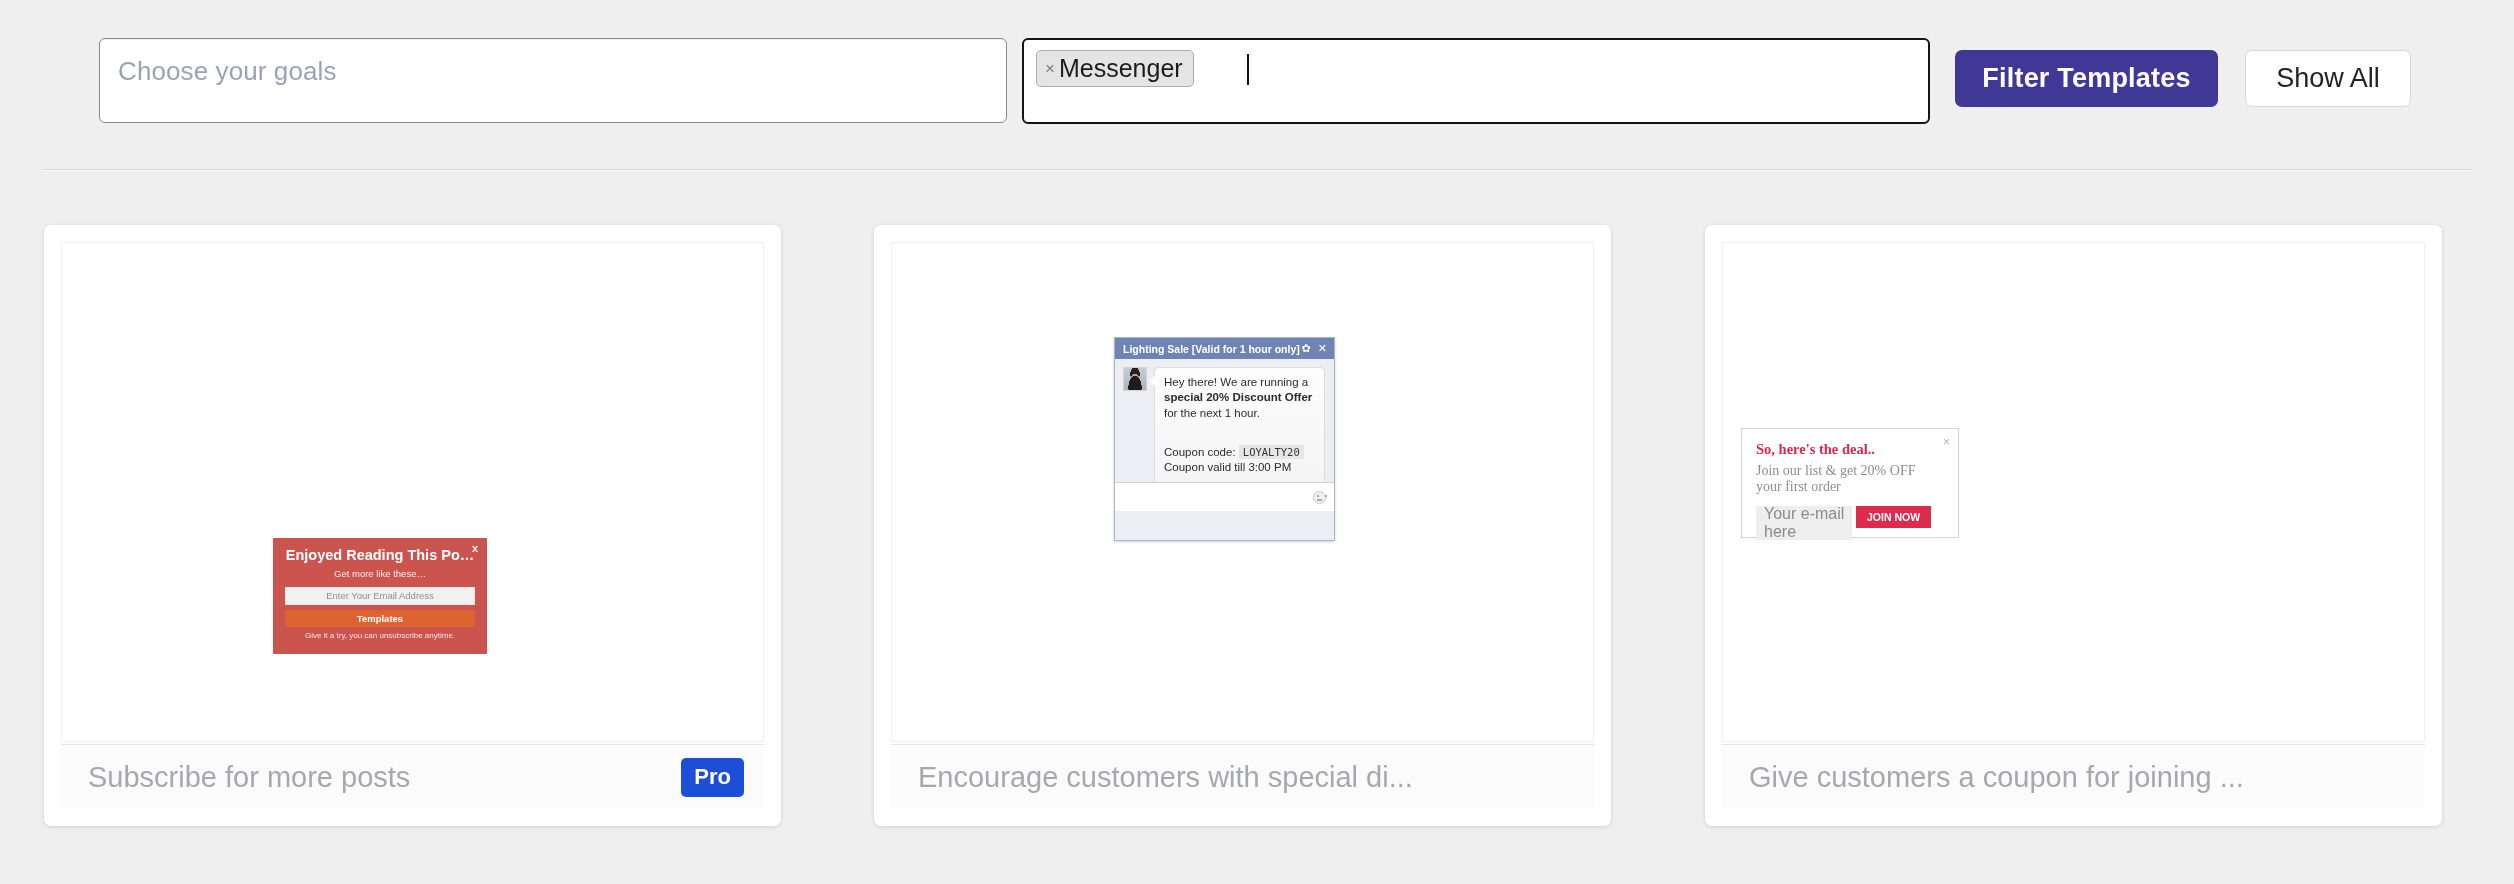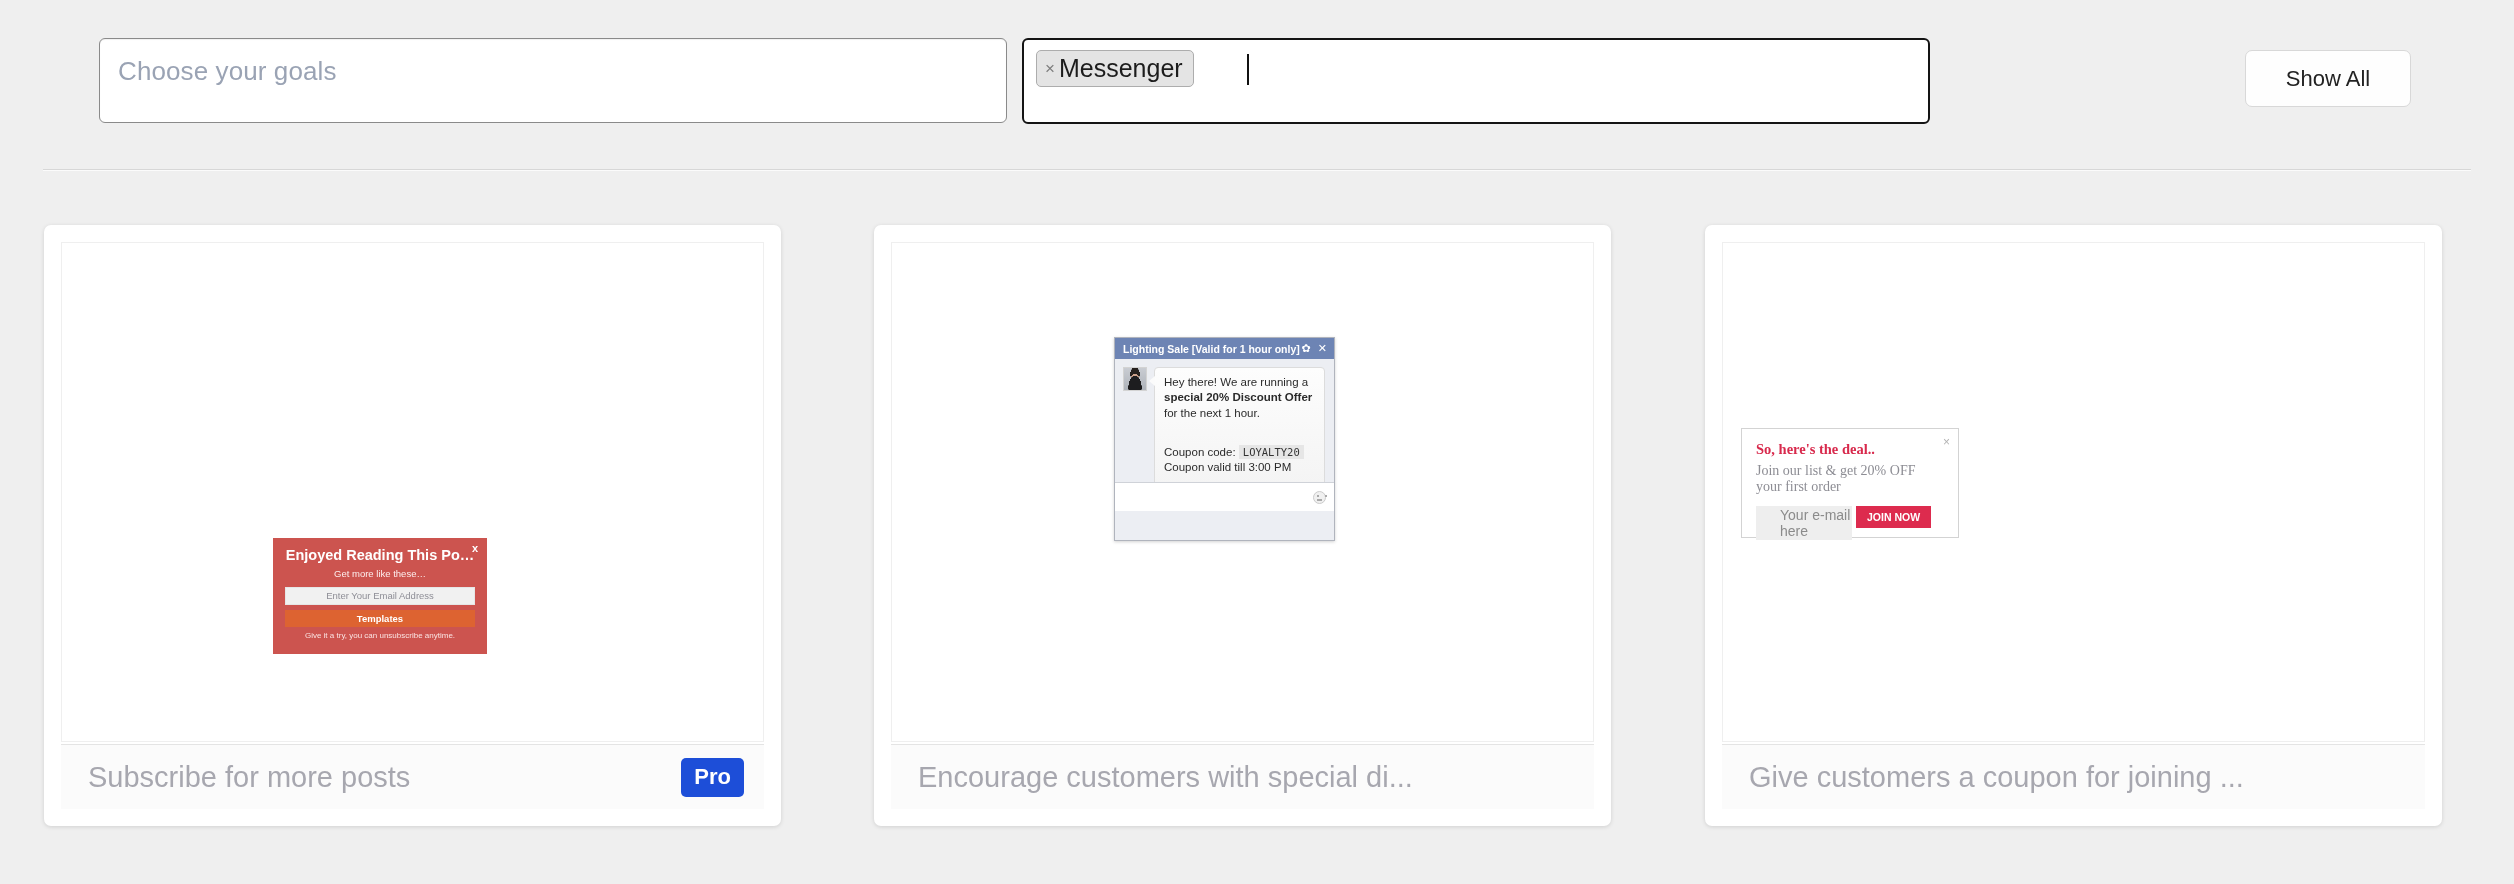--- a/index.html
+++ b/index.html
@@ -85,21 +85,21 @@
     letter-spacing: .2px;
   }
   .btn-showall {
     position: absolute;
     left: 2245px; top: 50px;
     width: 166px; height: 57px;
     background: #fefefe;
     border: 1px solid #d8d8d8;
     border-radius: 7px;
     color: #232323;
-    font-size: 22px;
+    font-size: 27px;
     font-family: "Liberation Sans", sans-serif;
     cursor: pointer;
   }
   .divider {
     position: absolute;
     left: 43px; top: 169px;
     width: 2428px; height: 1px;
     background: #d7d7d7;
     box-shadow: 0 1px 0 #fbfbfb;
   }
@@ -346,23 +346,23 @@
     color: #8d8d94;
     line-height: 1.18;
   }
   .pw-form { margin-top: 10px; display: flex; align-items: stretch; }
   .pw-input {
     width: 96px; height: 34px;
     background: #eeeeee;
     border: none;
     display: flex;
     align-items: center;
-    padding-left: 24px;
-    font-family: "Liberation Sans", sans-serif;
-    font-size: 14px;
+    padding-left: 8px;
+    font-family: "Liberation Sans", sans-serif;
+    font-size: 16px;
     color: #8b8b8b;
   }
   .pw-btn {
     margin-left: 4px;
     padding: 0 11px;
     height: 22px;
     background: #dd2b4e;
     color: #ffffff;
     font-family: "Liberation Sans", sans-serif;
     font-size: 10.5px;
@@ -381,20 +381,21 @@
   </div>
 
   <div class="channel-select">
     <span class="token">
       <span class="token-x">×</span>
       <span class="token-label">Messenger</span>
     </span>
     <span class="caret"></span>
   </div>
 
+  <button class="btn-filter">Filter Templates</button>
   <button class="btn-showall">Show All</button>
 
   <div class="divider"></div>
 </div>
 
 <div class="cards">
 
   <div class="card c1">
     <div class="preview">
 

